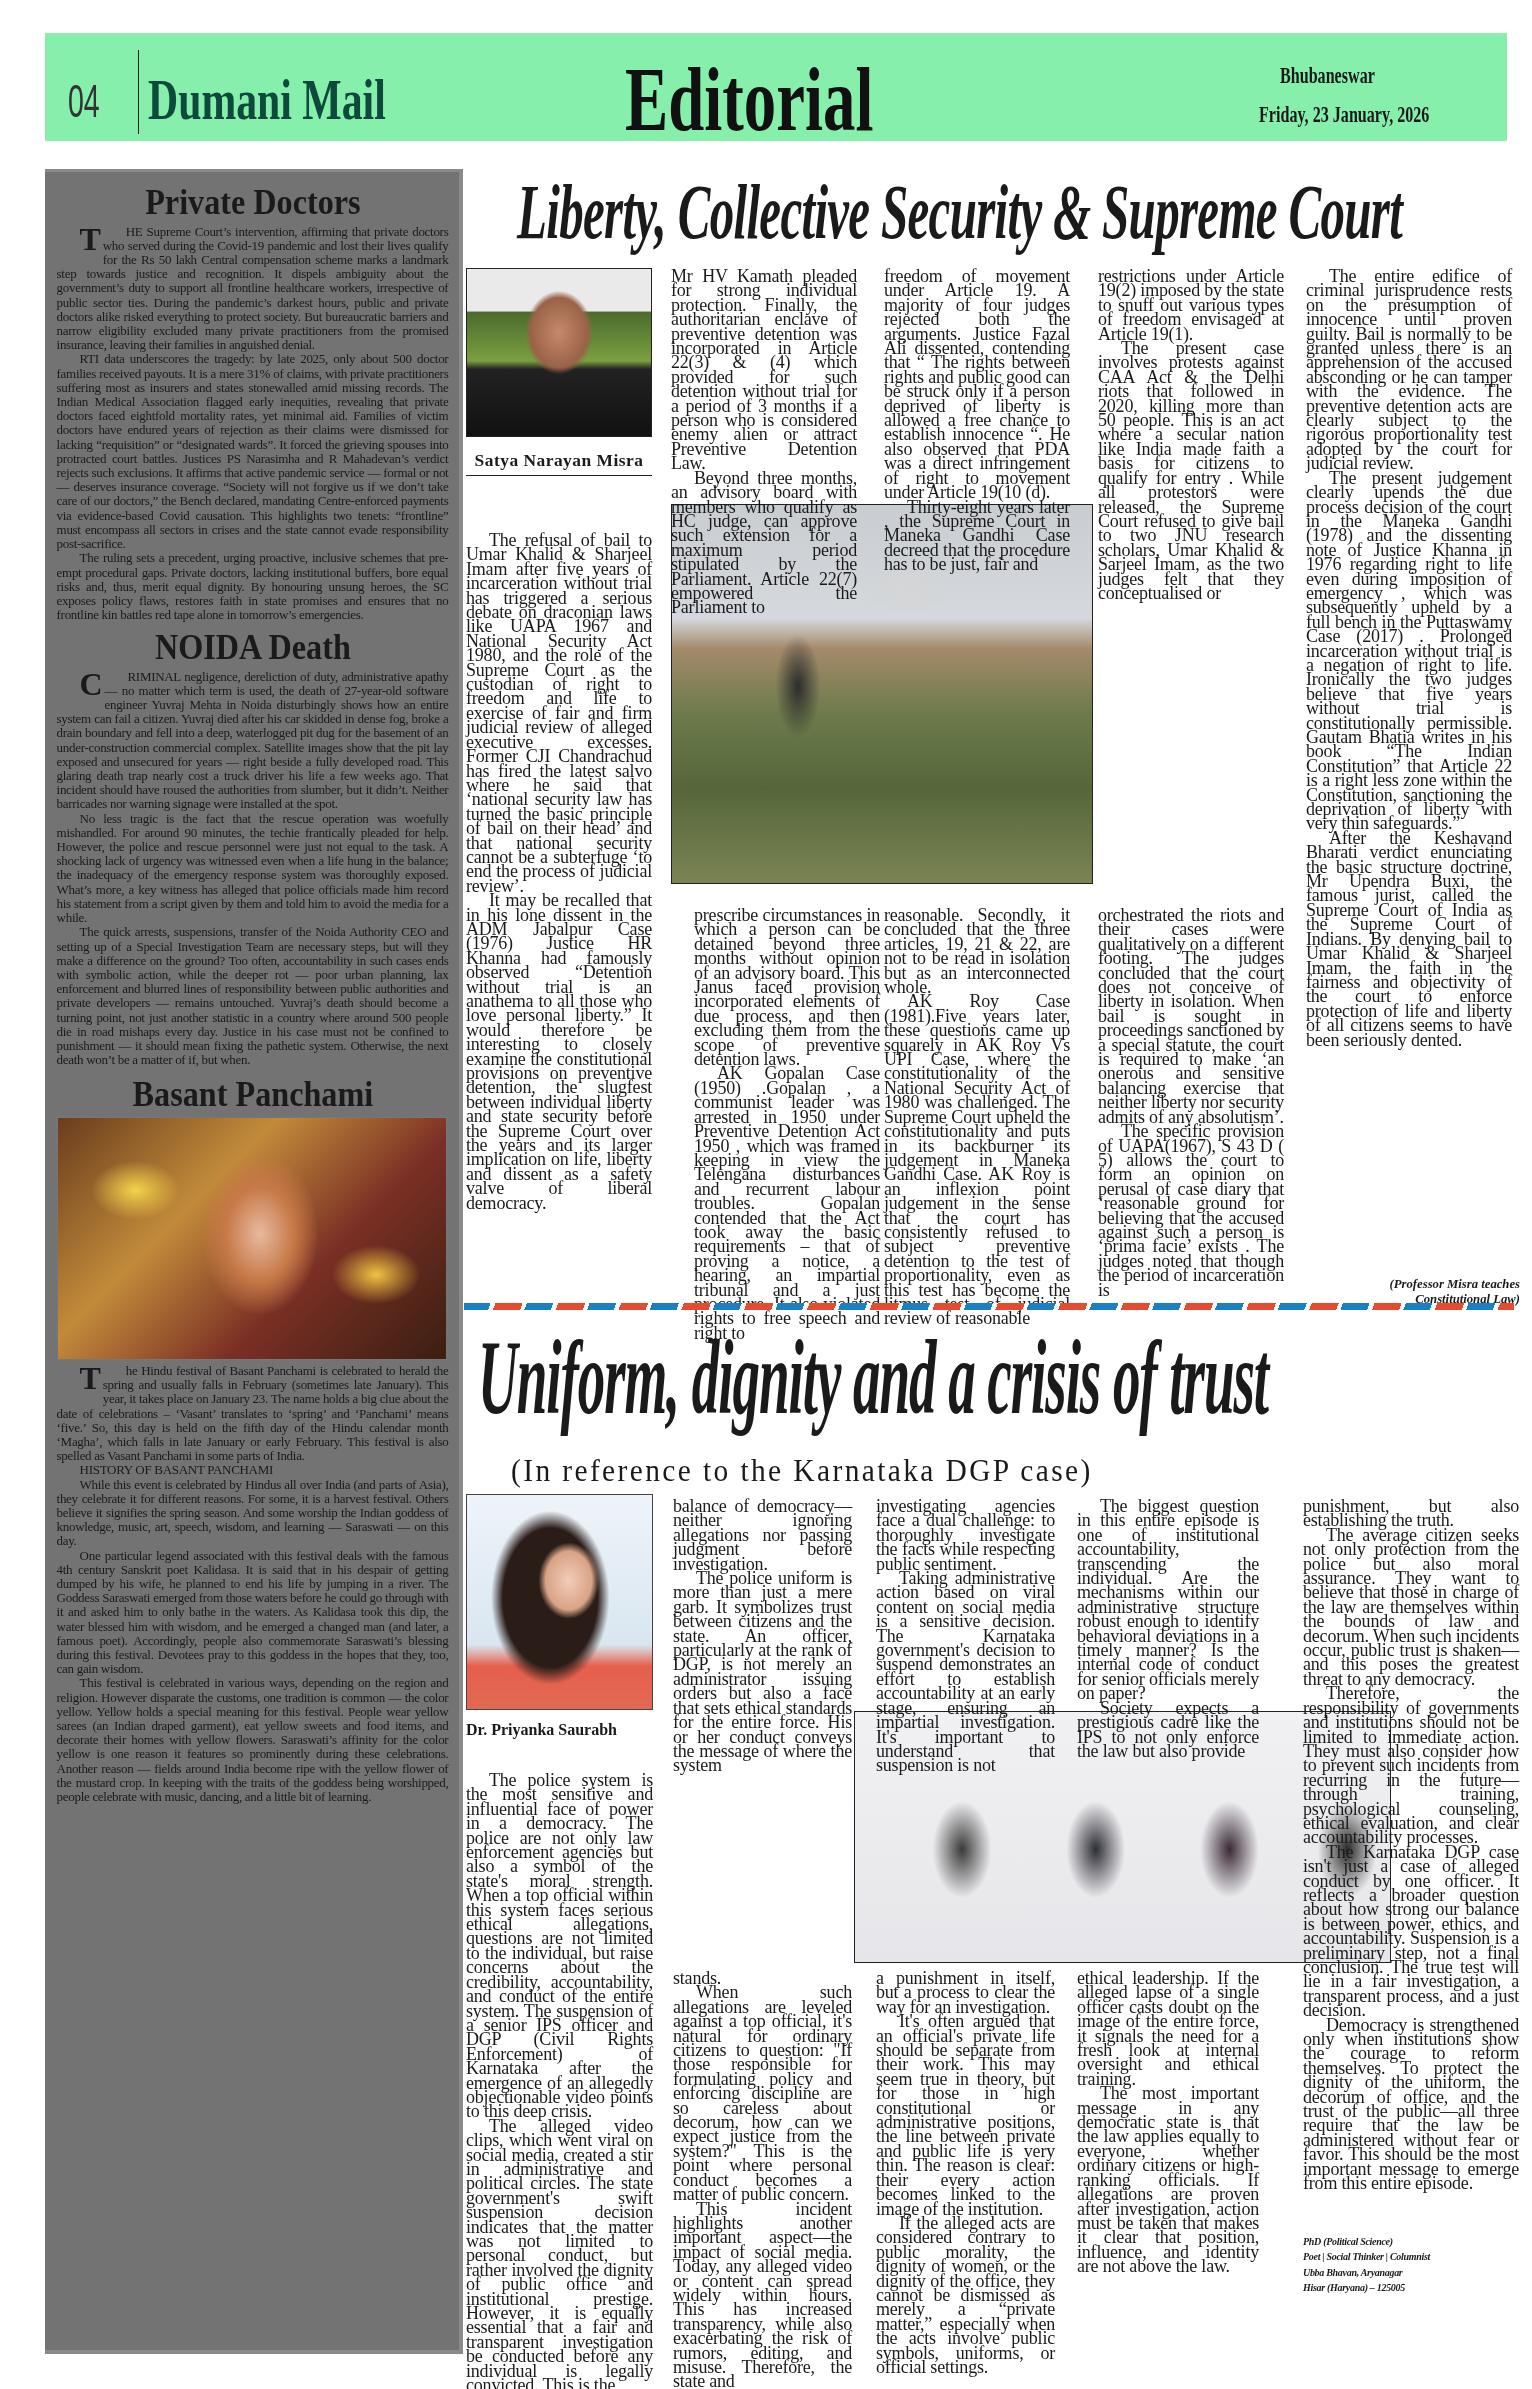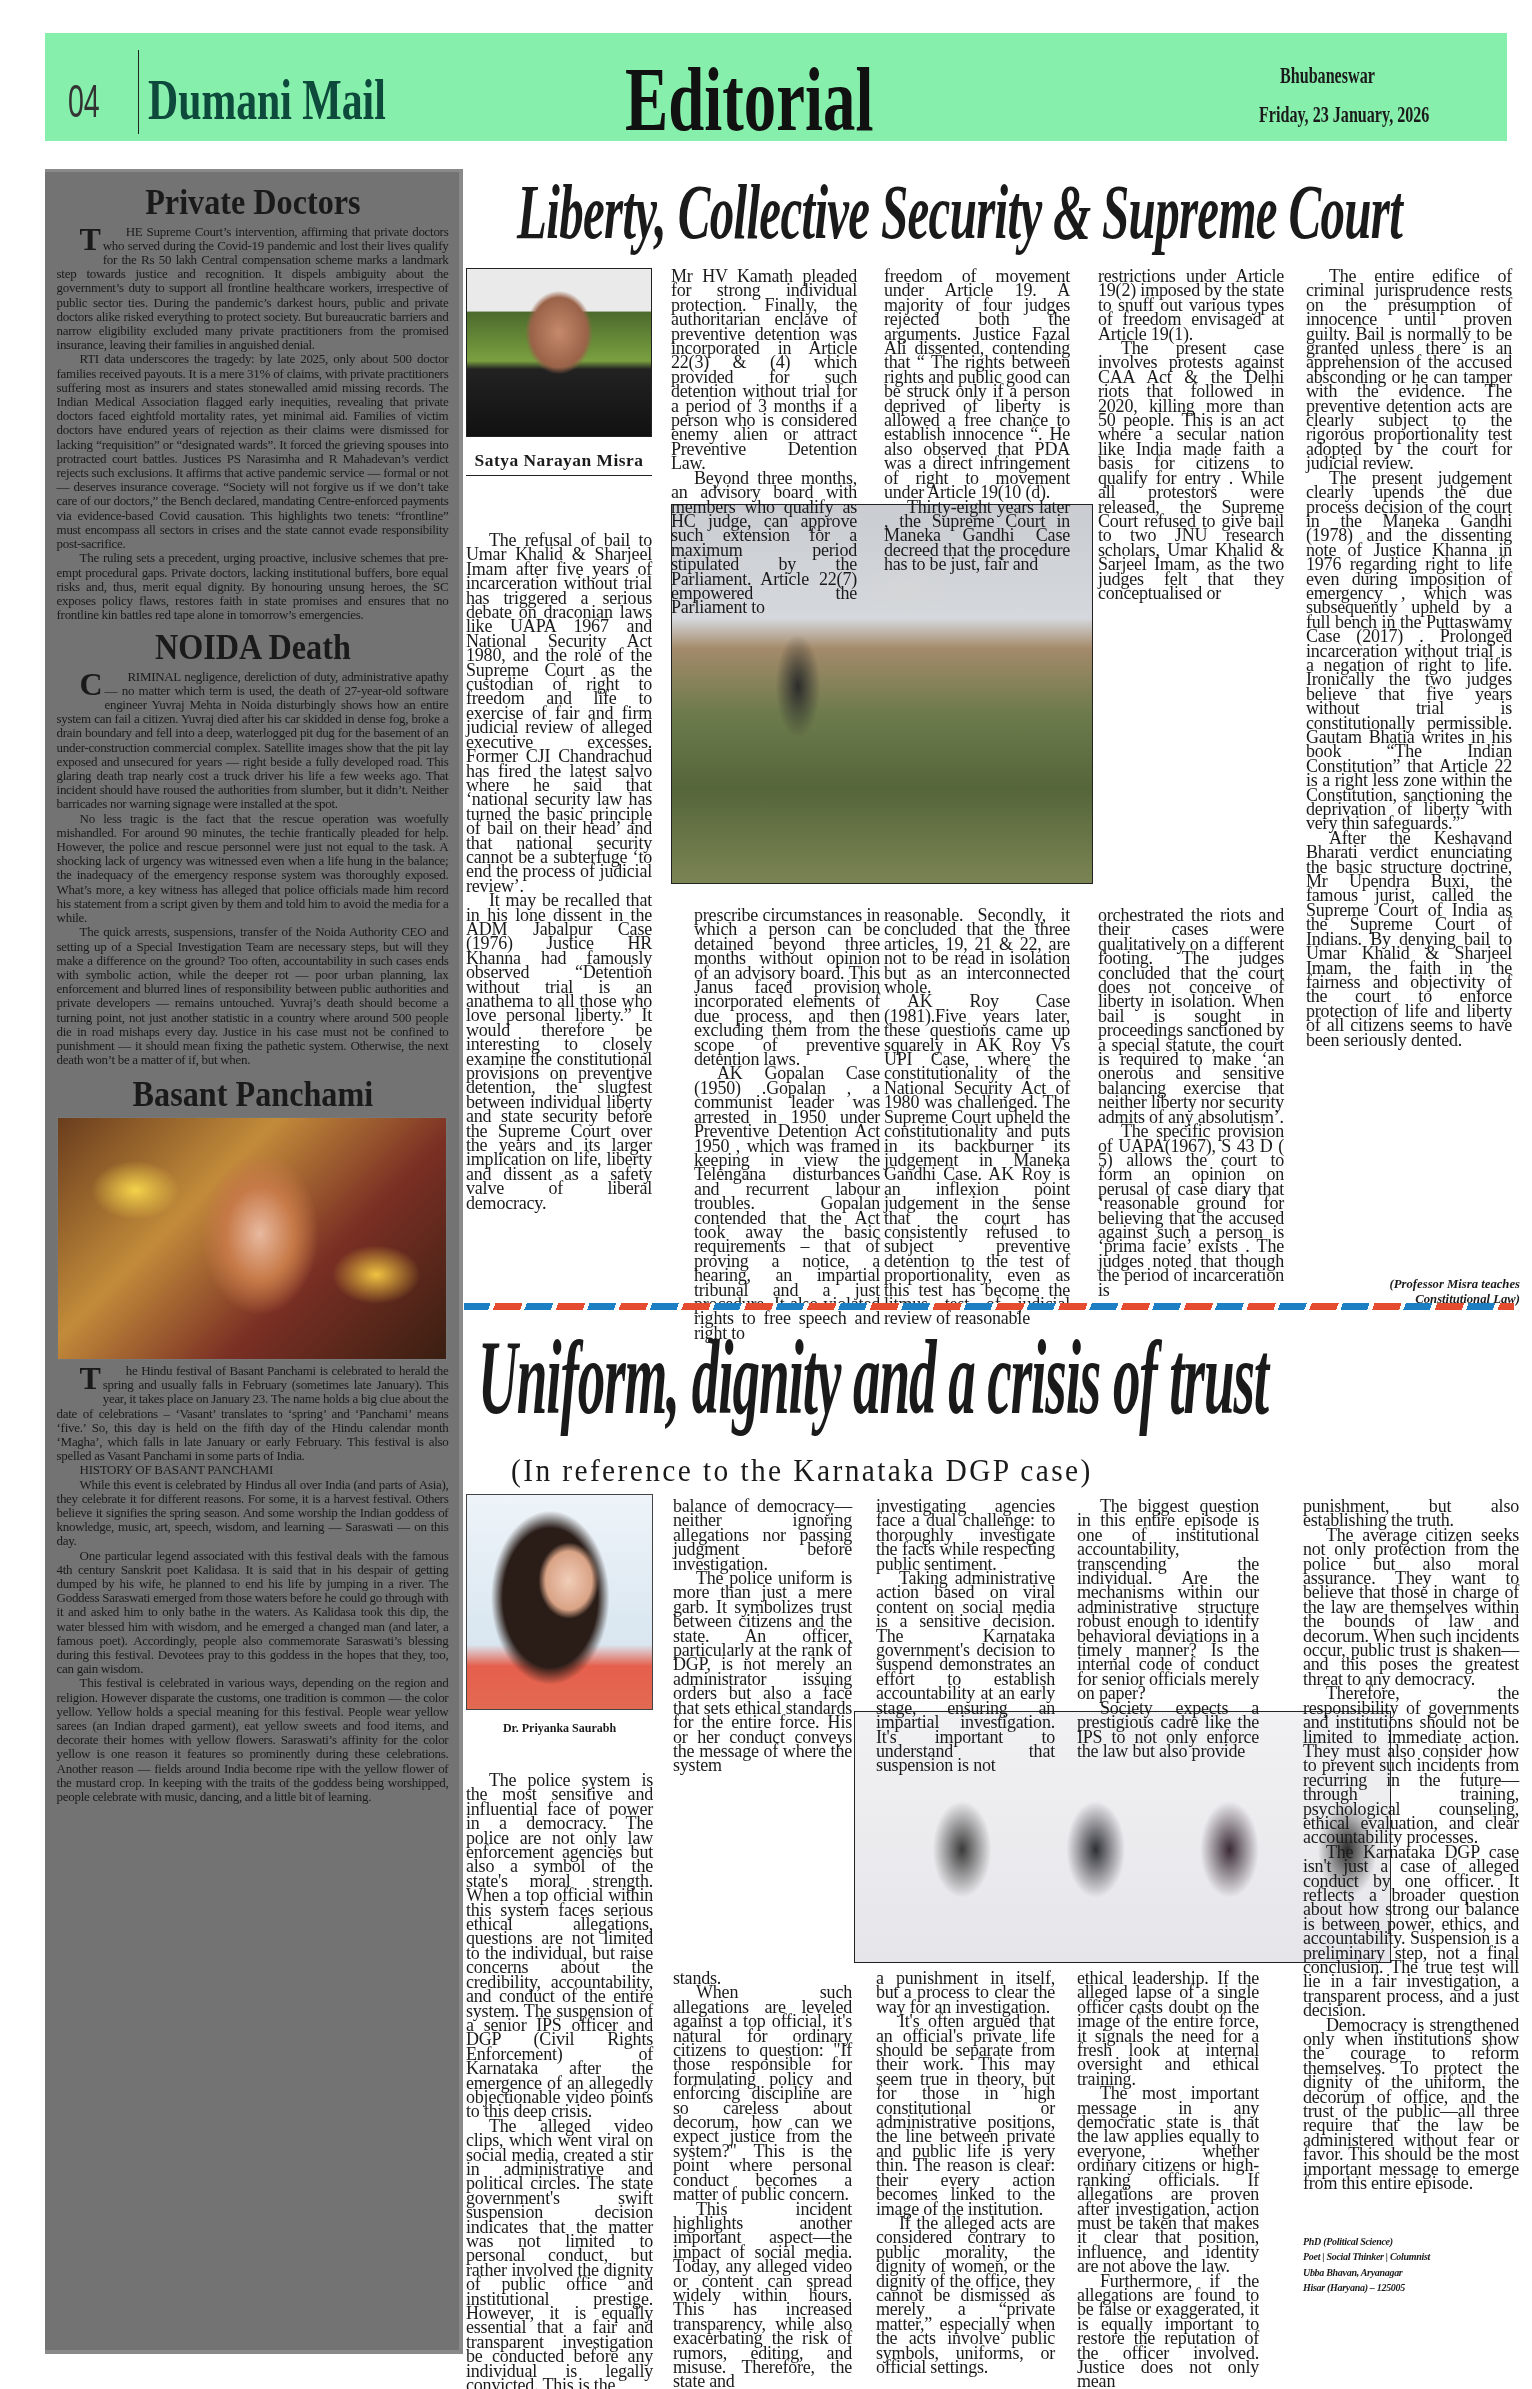--- a/index.html
+++ b/index.html
@@ -48,21 +48,21 @@
   .airmail { position: absolute; left: 464px; top: 1303px; width: 1050px; height: 7.4px;
       background: repeating-linear-gradient(110deg, #1c7fc4 0 25px, #fff 25px 29.6px, #e44b2f 29.6px 55px, #fff 55px 59px); }
 
   .headline2 { position: absolute; left: 478px; top: 1325px; font-family: "Liberation Serif", serif; font-style: italic; font-size: 106px; line-height: 1; white-space: nowrap; transform: scaleX(0.52); transform-origin: left top; letter-spacing: -2.1px; }
   .subhead2 { position: absolute; left: 511px; top: 1452px; font-family: "Liberation Serif", serif; font-size: 32px; letter-spacing: 2.6px; white-space: nowrap; transform: scaleX(0.92); transform-origin: left top; }
 
   .author-photo2 { position: absolute; left: 466px; top: 1494px; width: 187px; height: 216px; border: 1.1px solid #444;
       background: radial-gradient(ellipse 42px 53px at 55% 40%, #f1cdb8 0%, #d9a386 55%, rgba(0,0,0,0) 72%),
                   radial-gradient(ellipse 79px 116px at 45% 48%, #2a1d18 0%, #2a1d18 60%, rgba(0,0,0,0) 75%),
                   linear-gradient(180deg, #eef4f9 0%, #d9e6f0 70%, #e65f4c 80%, #e26a52 100%); }
-  .author-name2 { position: absolute; left: 466px; top: 1721px; width: 187px; text-align: center; font-weight: 700; font-size: 12px; }
+  .author-name2 { position: absolute; left: 466px; top: 1721px; width: 187px; font-weight: 700; font-size: 16px; }
 
   .school-photo { position: absolute; left: 854px; top: 1711px; width: 537px; height: 252px; border: 1.1px solid #222;
       background: radial-gradient(ellipse 42px 69px at 20% 55%, #3a3a3a 0%, rgba(0,0,0,0) 70%),
                   radial-gradient(ellipse 42px 69px at 45% 55%, #2e2e36 0%, rgba(0,0,0,0) 70%),
                   radial-gradient(ellipse 42px 69px at 70% 55%, #3a2a36 0%, rgba(0,0,0,0) 70%),
                   radial-gradient(ellipse 42px 69px at 92% 55%, #2a2a2a 0%, rgba(0,0,0,0) 70%),
                   linear-gradient(180deg, #f1f1f3 0%, #e6e6ea 100%); }
 
   .bio2 { position: absolute; left: 1303px; top: 2234px; width: 216px; font-weight: 700; font-style: italic; font-size: 10px; line-height: 15.3px; letter-spacing: -0.3px; }
 </style>
@@ -192,21 +192,20 @@
   <p>This incident highlights another important aspect—the impact of social media. Today, any alleged video or content can spread widely within hours. This has increased transparency, while also exacerbating the risk of rumors, editing, and misuse. Therefore, the state and</p>
 </div>
 <div class="col" style="left:876px; top:1971px; width:179px;">
   <p class="noindent">a punishment in itself, but a process to clear the way for an investigation.</p>
   <p>It's often argued that an official's private life should be separate from their work. This may seem true in theory, but for those in high constitutional or administrative positions, the line between private and public life is very thin. The reason is clear: their every action becomes linked to the image of the institution.</p>
   <p>If the alleged acts are considered contrary to public morality, the dignity of women, or the dignity of the office, they cannot be dismissed as merely a “private matter,” especially when the acts involve public symbols, uniforms, or official settings.</p>
 </div>
 <div class="col" style="left:1077px; top:1971px; width:182px;">
   <p class="noindent">ethical leadership. If the alleged lapse of a single officer casts doubt on the image of the entire force, it signals the need for a fresh look at internal oversight and ethical training.</p>
   <p>The most important message in any democratic state is that the law applies equally to everyone, whether ordinary citizens or high-ranking officials. If allegations are proven after investigation, action must be taken that makes it clear that position, influence, and identity are not above the law.</p>
-  <p>Furthermore, if the allegations are found to be false or exaggerated, it is equally important to restore the reputation of the officer involved. Justice does not only mean</p>
 </div>
 
 <div class="bio2">
   <div>PhD (Political Science)</div>
   <div>Poet | Social Thinker | Columnist</div>
   <div>Ubba Bhavan, Aryanagar</div>
   <div>Hisar (Haryana) – 125005</div>
 </div>
 
 

